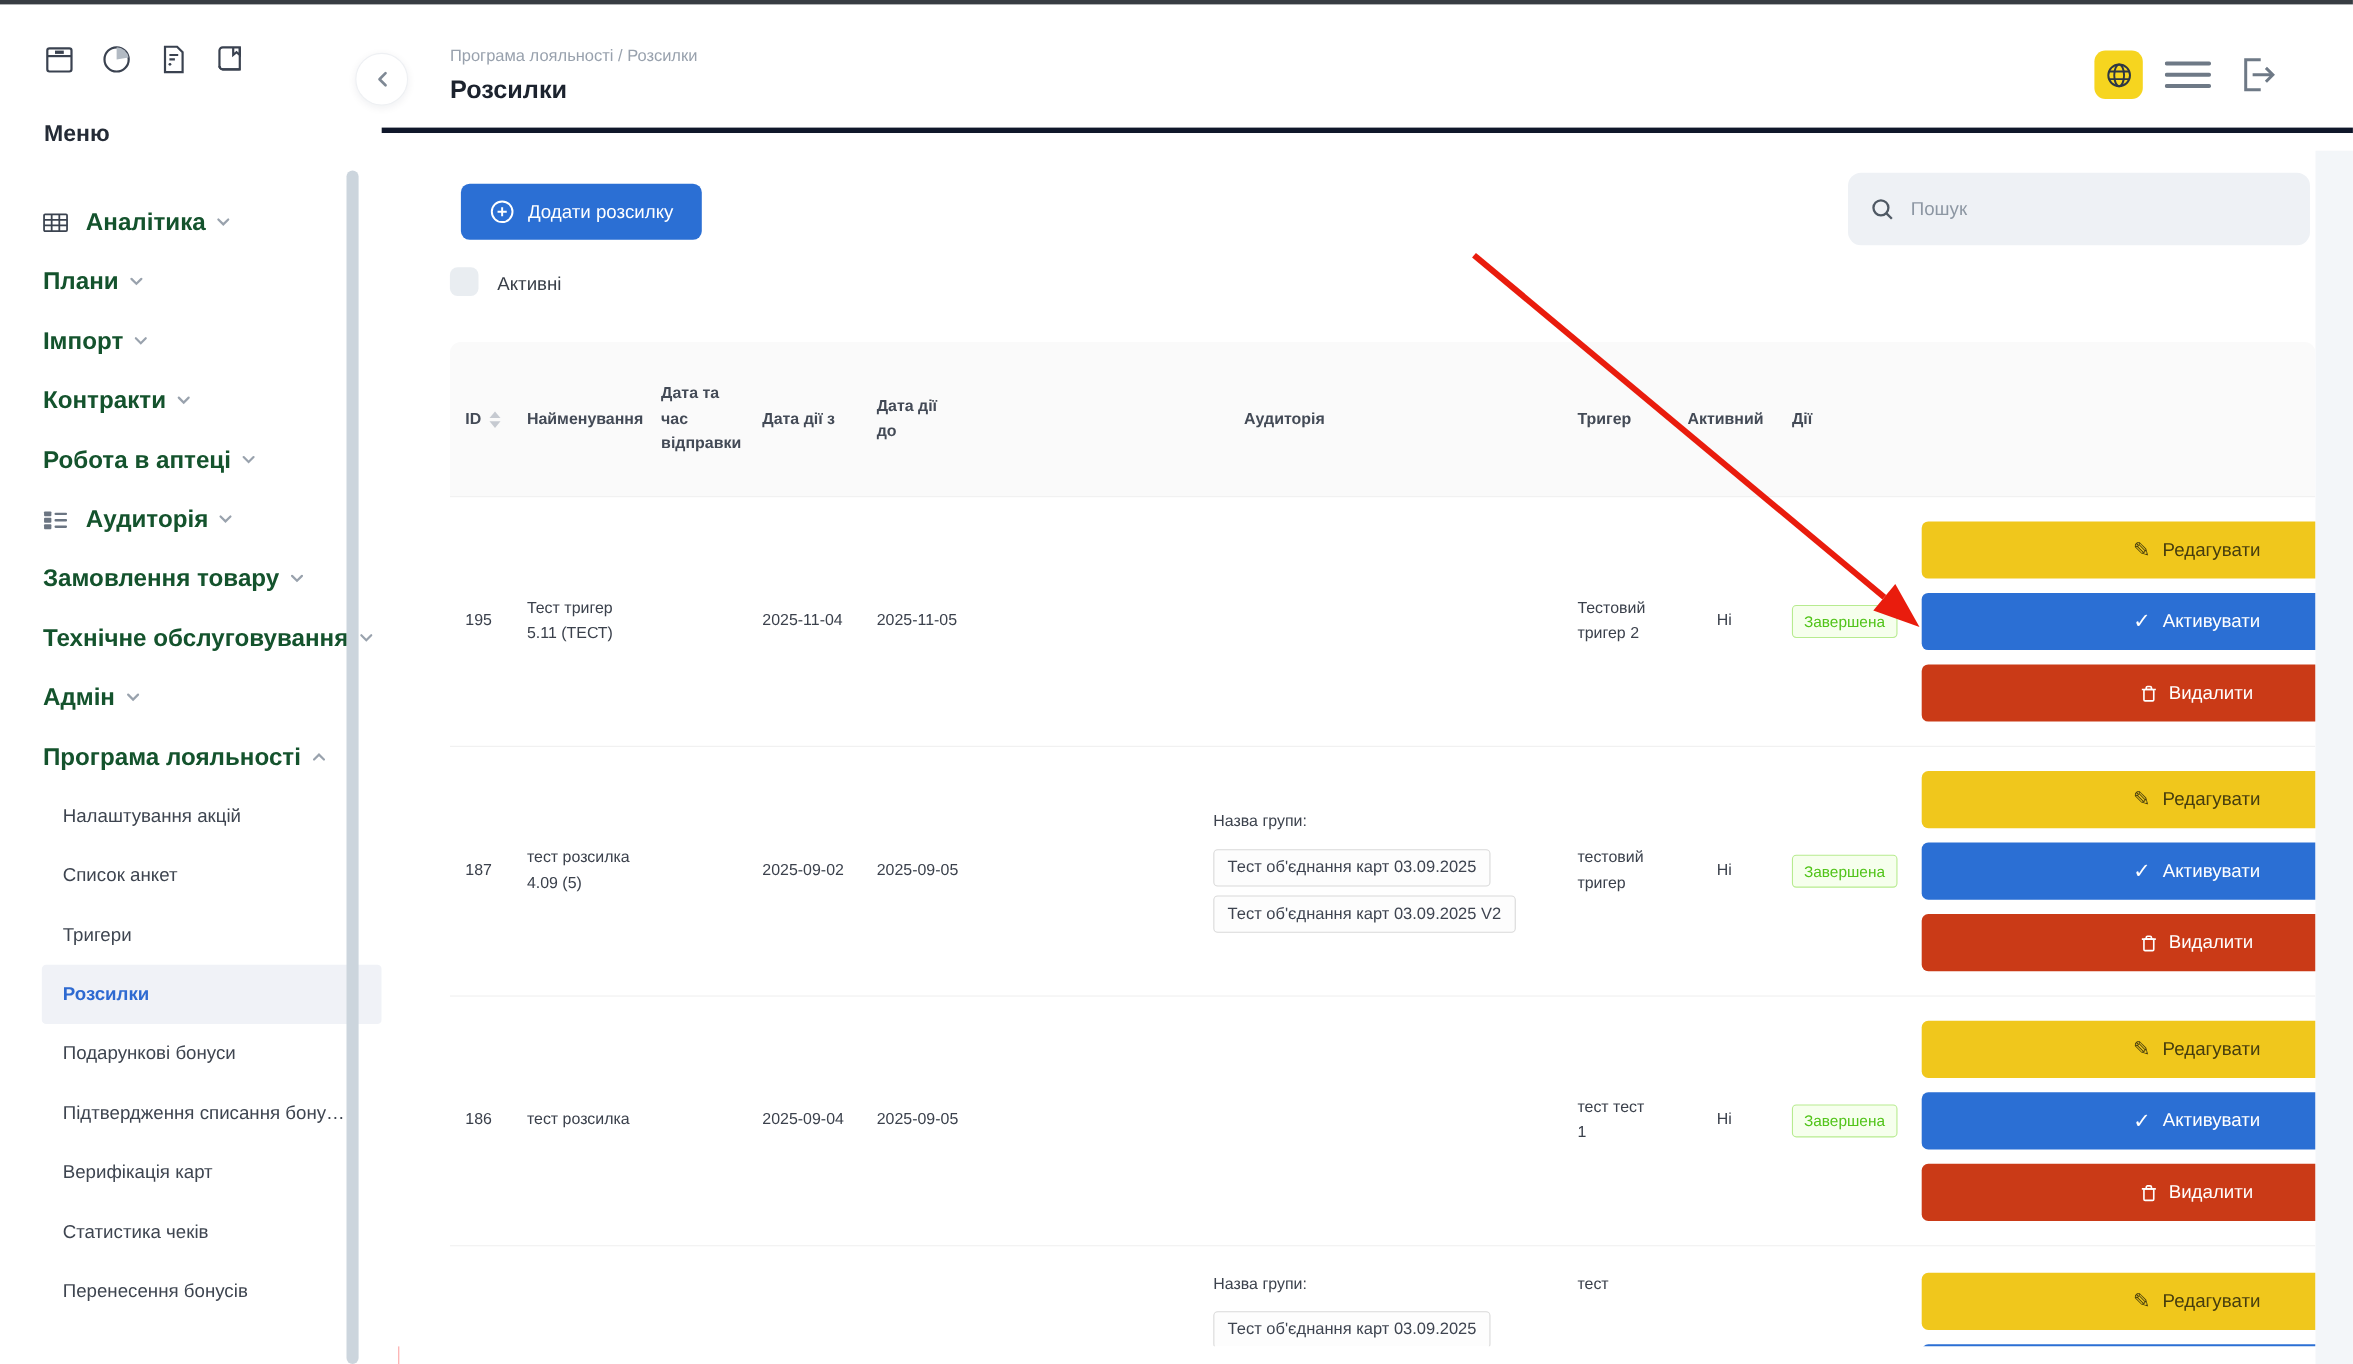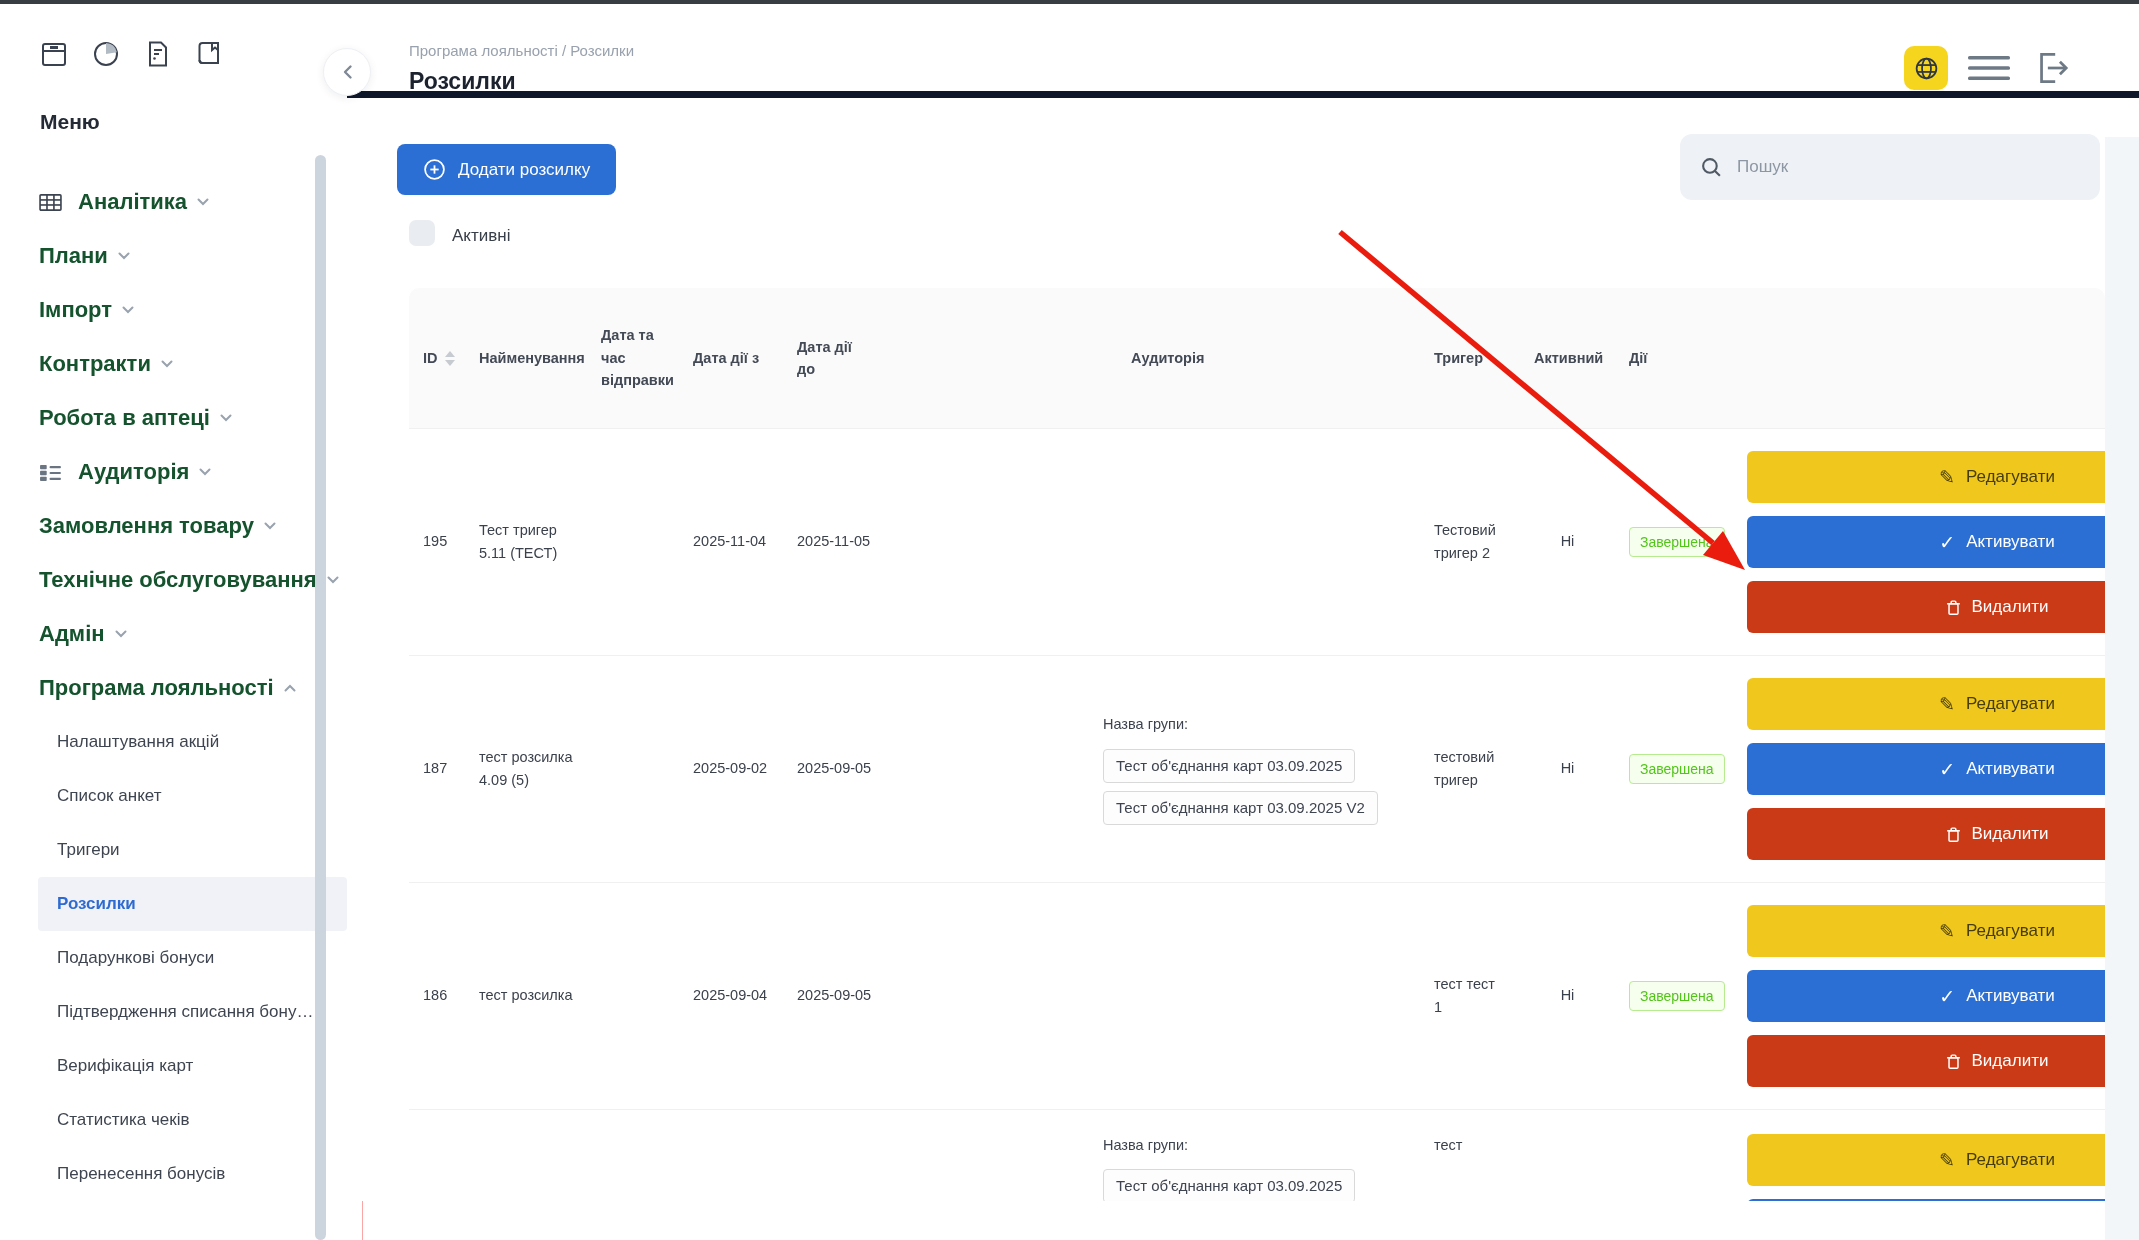--- a/index.html
+++ b/index.html
@@ -17,30 +17,30 @@
   .nav-item .nicon{display:inline-flex;width:24px;margin-right:15px;align-items:center;}
   .nav-item .nlabel{font-size:22px;font-weight:700;color:#14532d;}
   .nav-item .chev{margin-left:10px;display:inline-flex;}
   .sub-item{height:54px;display:flex;align-items:center;margin:0 15px 0 38px;padding-left:19px;border-radius:4px;font-size:17px;color:#3e4550;cursor:pointer;}
   .sub-item.active{background:#f0f2f7;color:var(--active-link-blue,#2e6ad1);font-weight:600;}
   .side-scrollbar{position:absolute;top:155px;left:315px;width:11px;height:1085px;border-radius:6px;background:#ccd5dd;cursor:pointer;}
   .collapse-btn{position:absolute;top:48px;left:323px;width:48px;height:48px;border-radius:50%;background:#fff;border:1px solid #eef0f3;box-shadow:0 2px 8px rgba(20,30,50,.07);display:flex;align-items:center;justify-content:center;cursor:pointer;z-index:30;padding:0;}
 
   
   .main{position:absolute;top:0;left:347px;width:1792px;height:1240px;}
-  .topbar{position:relative;height:98px;border-bottom:7px solid #0f172a;background:#fff;}
+  .topbar{position:relative;height:121px;border-bottom:5px solid #0f172a;background:#fff;}
   .breadcrumb{position:absolute;top:42px;left:62px;font-size:15px;color:#98a1ad;cursor:pointer;}
   .page-title{position:absolute;top:68px;left:62px;margin:0;font-size:23px;font-weight:700;color:#1c232e;}
   .top-actions{position:absolute;top:46px;right:67px;display:flex;align-items:center;gap:20px;}
   .globe-btn{width:44px;height:44px;border:none;border-radius:10px;background:var(--globe-yellow,#f6d51f);display:flex;align-items:center;justify-content:center;cursor:pointer;padding:0;}
   .iconbtn{border:none;background:transparent;padding:0;display:flex;align-items:center;justify-content:center;cursor:pointer;}
 
   
   .content{position:relative;height:1103px;background:#fff;overflow:hidden;}
-  .add-btn{position:absolute;top:46px;left:50px;height:51px;padding:0 26px;border:none;border-radius:8px;background:var(--primary-blue,#2b6fd4);color:#fff;font-size:17px;font-weight:500;display:flex;align-items:center;gap:12px;cursor:pointer;}
+  .add-btn{position:absolute;top:46px;left:72px;height:51px;padding:0 26px;border:none;border-radius:8px;background:var(--primary-blue,#2b6fd4);color:#fff;font-size:17px;font-weight:500;display:flex;align-items:center;gap:12px;cursor:pointer;}
   .search{position:absolute;top:36px;right:39px;width:420px;height:66px;background:#eef1f5;border-radius:12px;display:flex;align-items:center;padding:0 20px;gap:12px;}
   .search input{flex:1;border:none;outline:none;background:transparent;font-size:17px;color:#333a44;}
   .search input::placeholder{color:#8d97a3;}
   .active-filter{position:absolute;top:122px;left:62px;display:flex;align-items:flex-end;gap:17px;cursor:pointer;}
   .checkbox{width:26px;height:26px;border-radius:7px;background:#e9edf1;display:inline-block;}
   .active-filter .cb-label{font-size:17px;color:#3a4049;}
 
   
   .table{position:absolute;top:190px;left:62px;width:1696px;height:913px;overflow:hidden;background:#fff;}
   .thead,.tr{display:grid;grid-template-columns:56px 122px 92px 104px 90px 547px 100px 95px 120px 370px;}

